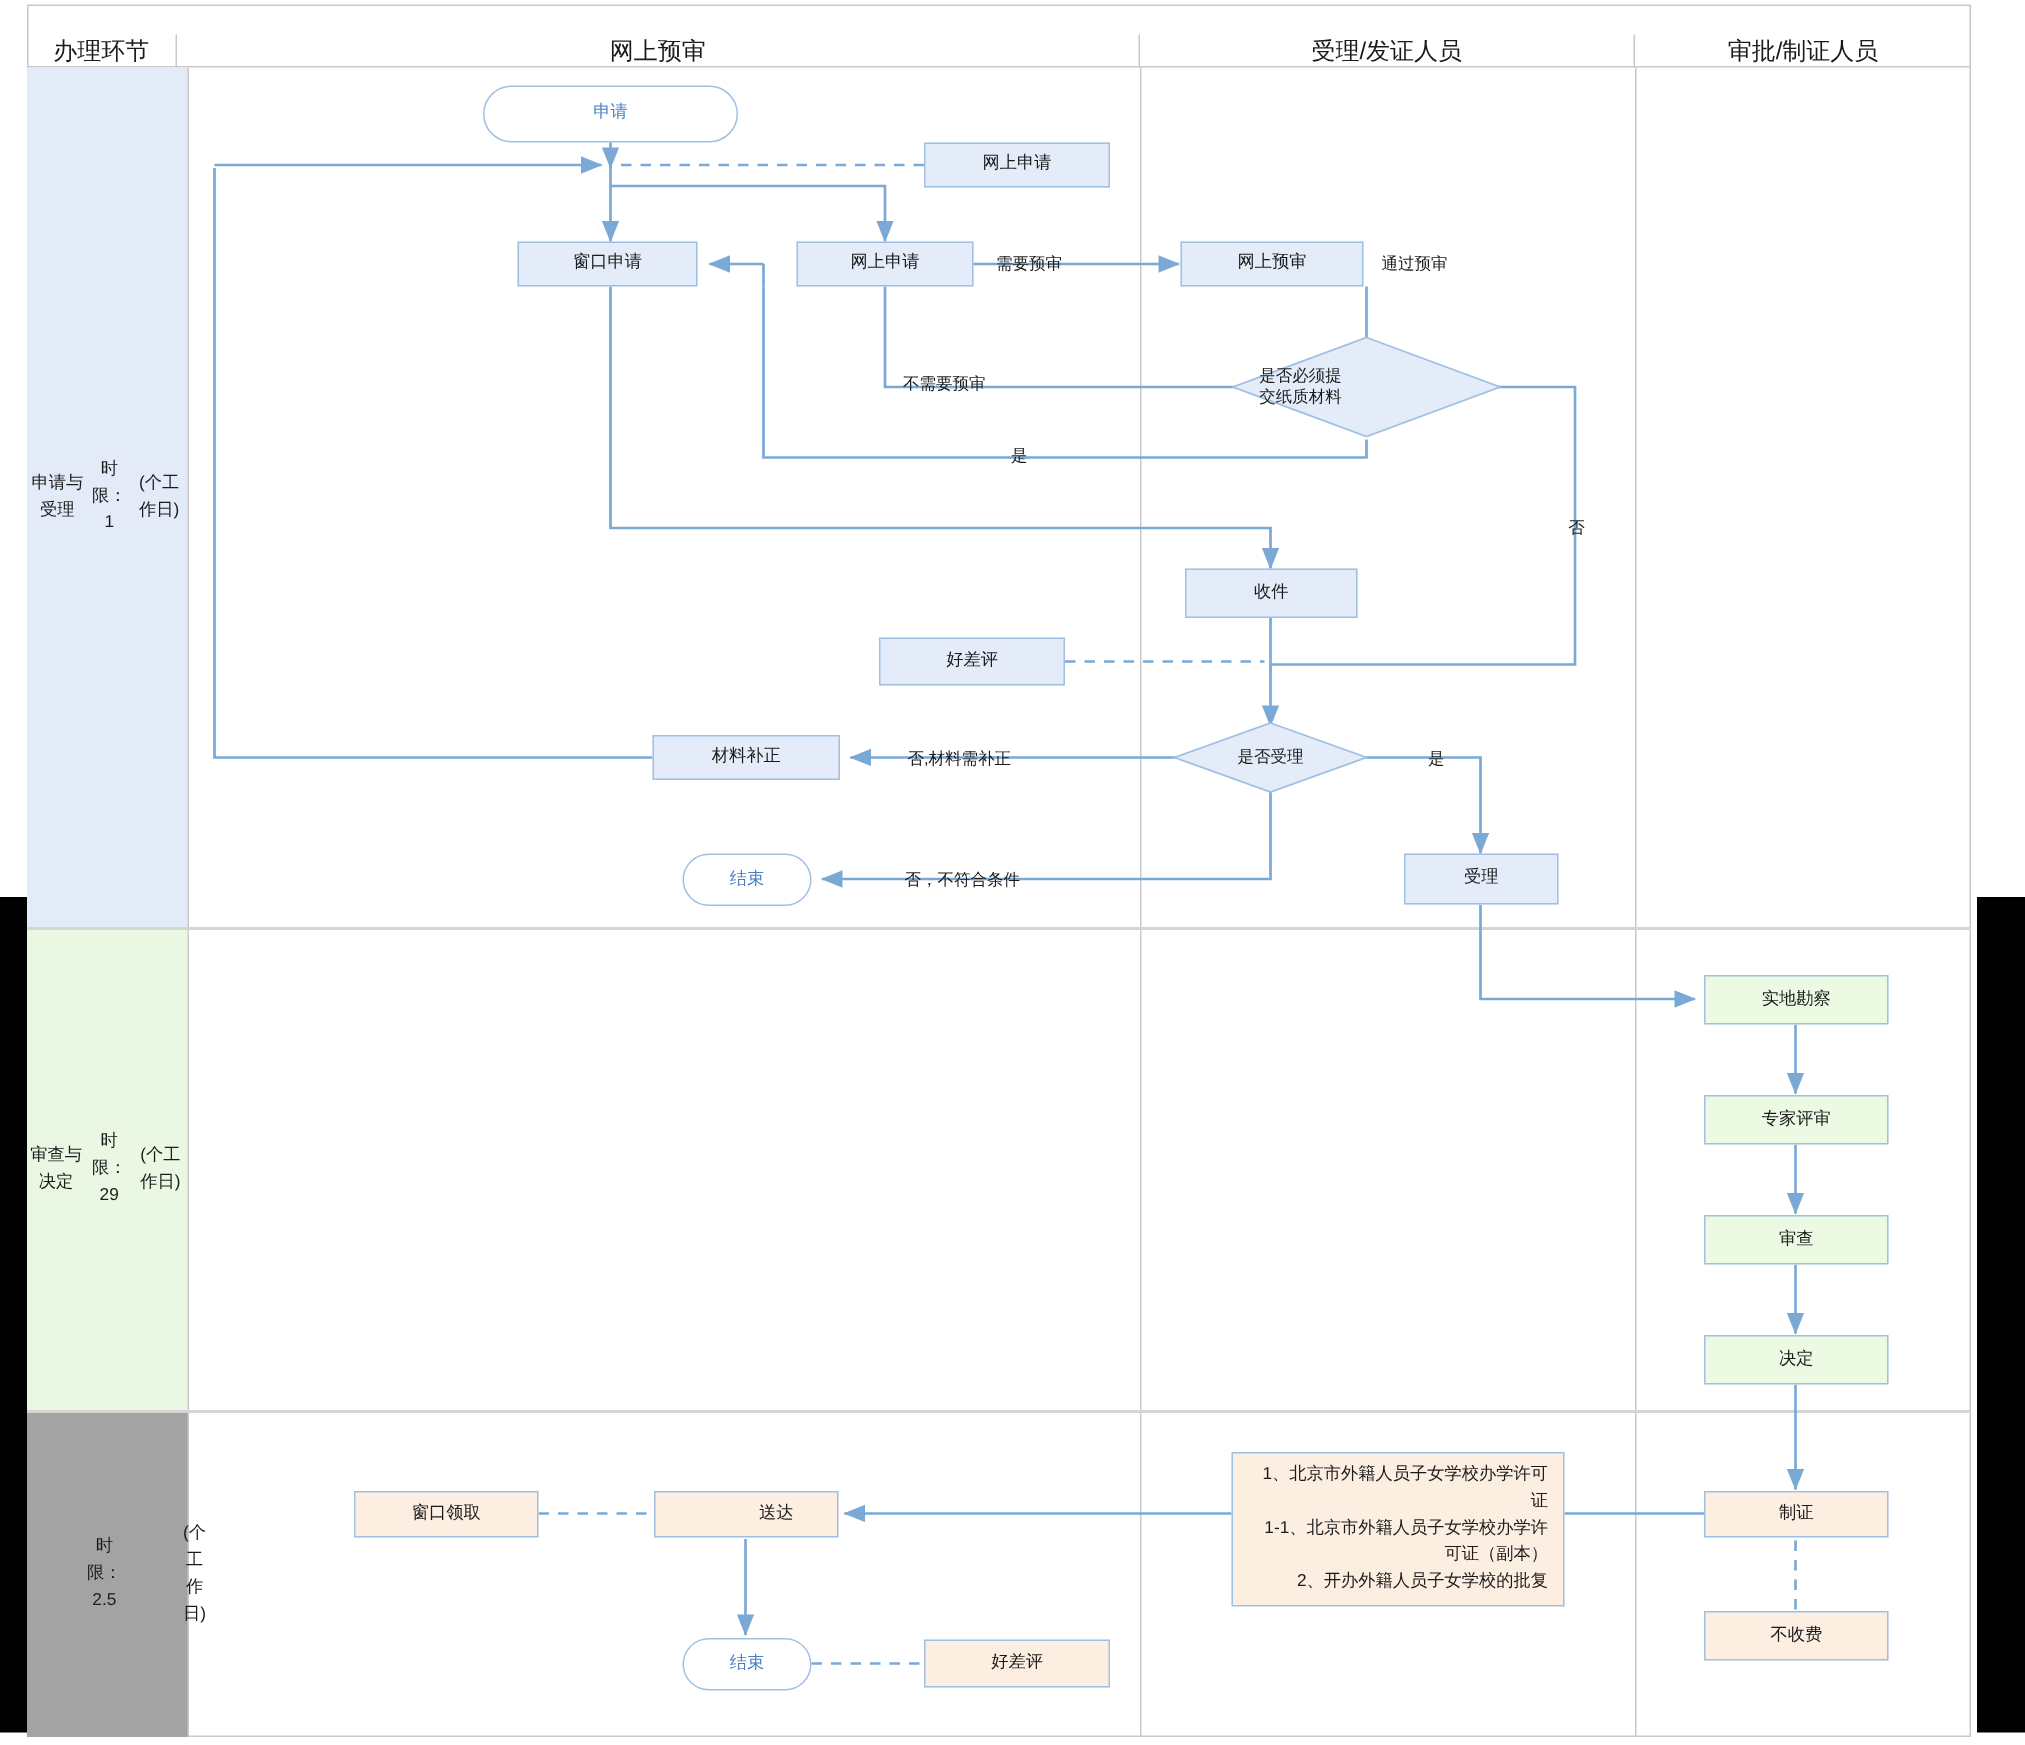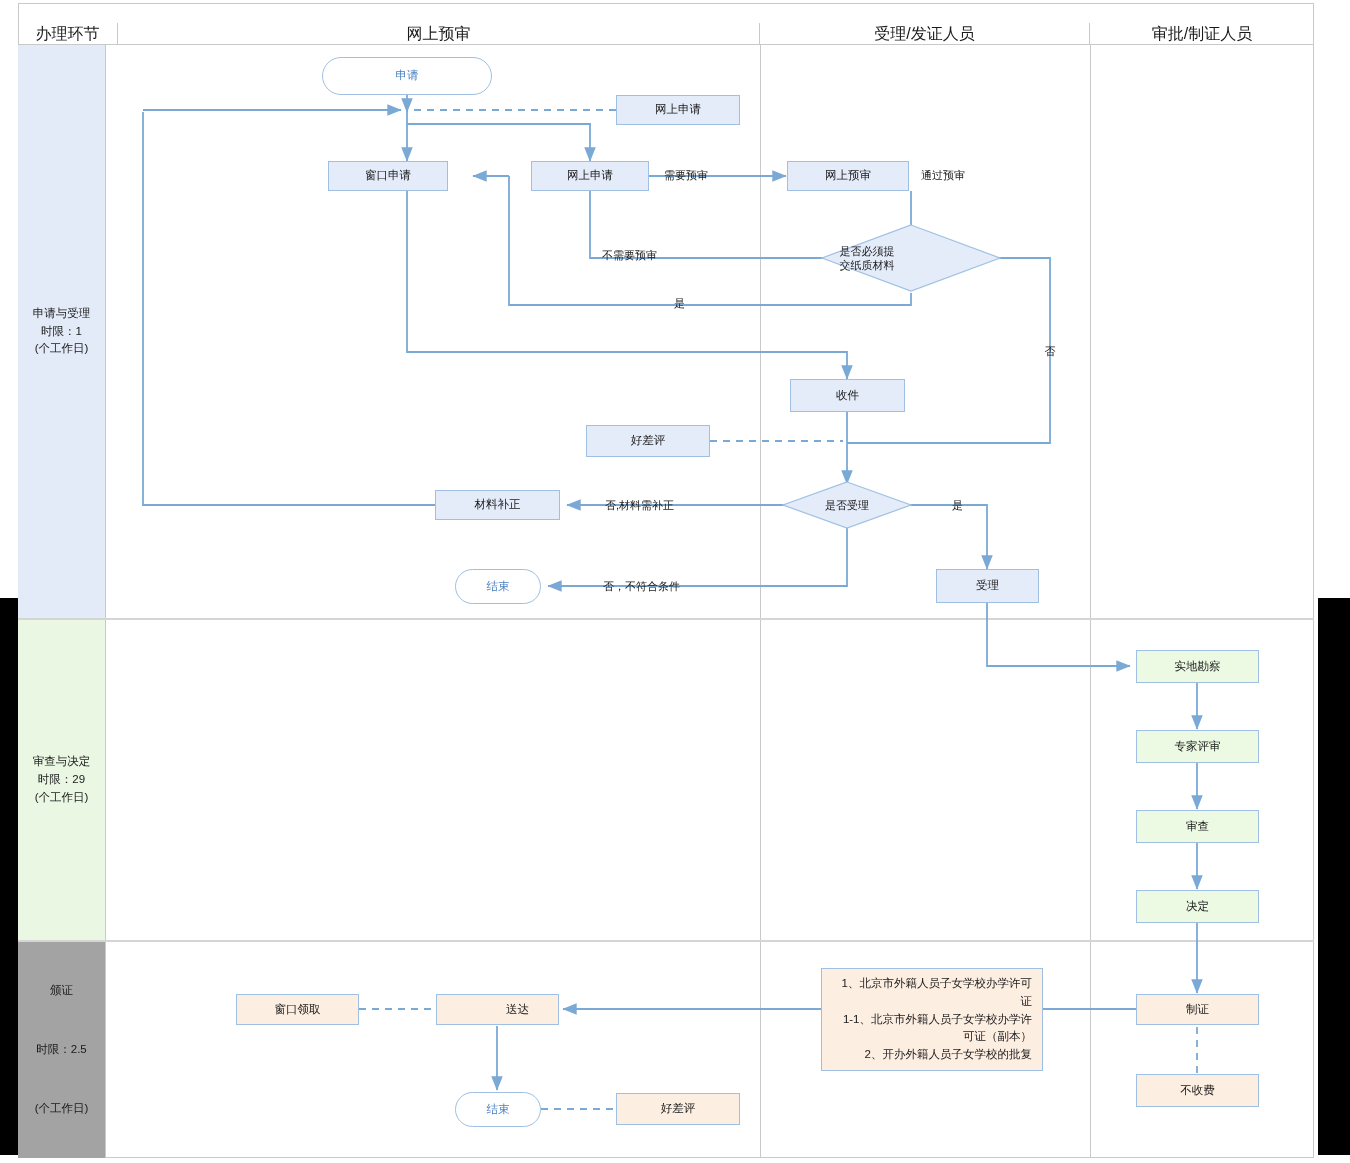--- a/index.html
+++ b/index.html
@@ -21,22 +21,22 @@
   .hdr-c1{left:100px;width:642px;border-right:1px solid #c9c9c9;}
   .hdr-c2{left:742px;width:330px;border-right:1px solid #c9c9c9;}
   .hdr-c3{left:1072px;width:224px;}
 
   
   .band{position:absolute;left:18px;width:1296px;box-sizing:border-box;border-bottom:2px solid #d5d5d5;}
   .band.b1{top:45px;height:575px;}
   .band.b2{top:620px;height:322px;}
   .band.b3{top:942px;height:216px;border-bottom:none;}
 
-  .stage{position:absolute;left:0;width:88px;height:100%;
-    display:flex;flex-direction:column;align-items:center;justify-content:center;
+  .stage{position:absolute;left:0;width:108px;height:100%;
+    display:flex;flex-direction:row;align-items:center;justify-content:center;
     font-size:11.5px;color:#1a1a1a;line-height:1.55;text-align:center;box-sizing:border-box;
     border-right:1px solid #c9c9c9;}
   .stage.s1{background:#e3ebf9;}
   .stage.s2{background:#eaf8e3;}
   .stage.s3{background:#a3a3a3;gap:41px;}
 
   
   .vsep{position:absolute;top:0;bottom:0;width:1px;background:#c9c9c9;}
 
   
@@ -174,21 +174,21 @@
     <g fill="#e4ecfa" stroke="#9fc0e3" stroke-width="1.2">
       <polygon points="911,225 1000,258 911,291 822,258"></polygon>
       <polygon points="847,482 911,505 847,528 783,505"></polygon>
     </g>
   </svg>
 
   <div class="node term" style="left:322px;top:57px;width:170px;height:38px;">申请</div>
 
   <div class="node rect blue" style="left:616px;top:95px;width:124px;height:30px;">网上申请</div>
 
-  <div class="node rect blue" style="left:328px;top:161px;width:120px;height:30px;">窗口申请</div>
+  <div class="node rect blue" style="left:345px;top:161px;width:120px;height:30px;">窗口申请</div>
   <div class="node rect blue" style="left:531px;top:161px;width:118px;height:30px;">网上申请</div>
   <div class="node rect blue" style="left:787px;top:161px;width:122px;height:30px;">网上预审</div>
 
   <div class="node diamond" style="left:778px;top:225px;width:178px;height:66px;flex-direction:column;">
     <span class="dlabel">是否必须提</span>
     <span class="dlabel">交纸质材料</span>
   </div>
 
   <div class="node rect blue" style="left:790px;top:379px;width:115px;height:33px;">收件</div>
 

